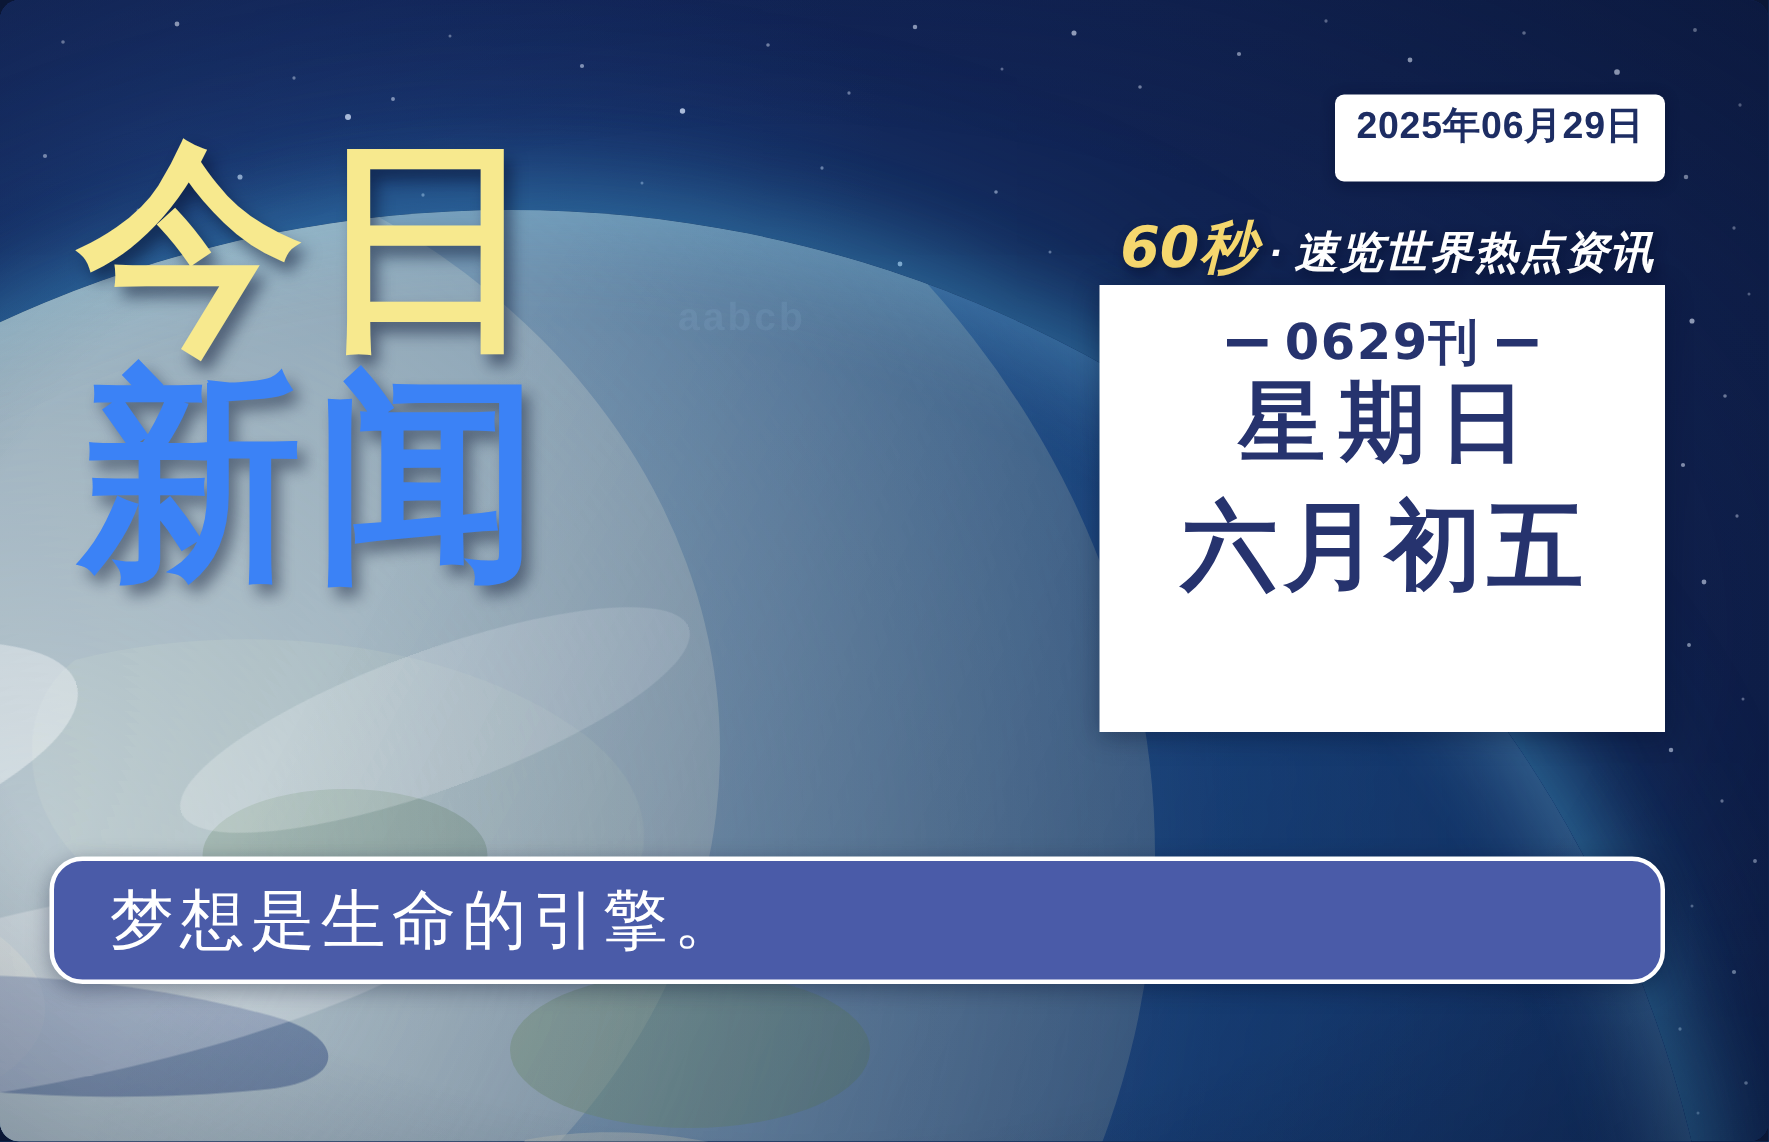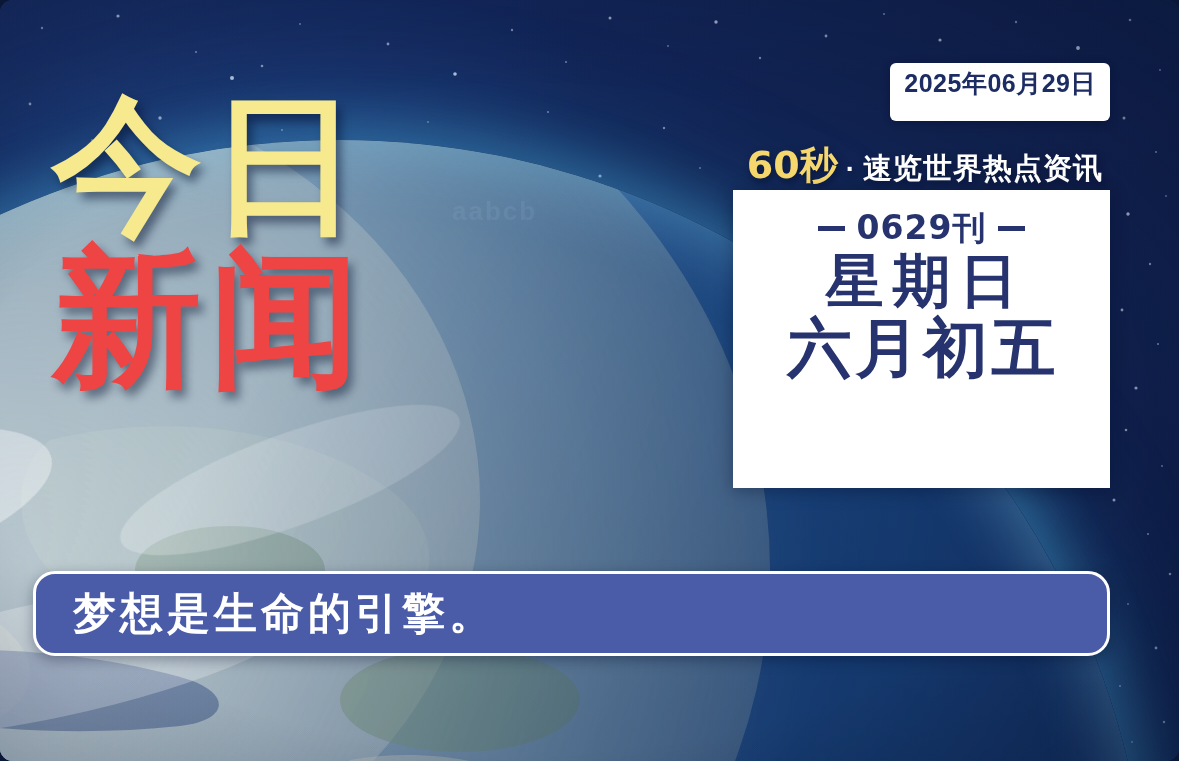--- a/index.html
+++ b/index.html
@@ -110,21 +110,21 @@
     font-size: 150px;
     line-height: 0.98;
     letter-spacing: 8px;
     white-space: nowrap;
   }
   .title-top {
     color: #f7e98e;
     text-shadow: 5px 7px 10px rgba(5,15,45,0.50);
   }
   .title-bottom {
-    color: #ef4444;
+    color: #3b82f6;
     margin-top: 6px;
     text-shadow: 5px 7px 10px rgba(5,15,45,0.45);
     text-align: center;
   }
 
   
   .date-badge {
     position: absolute;
     right: 69px;
     top: 63px;
@@ -142,20 +142,21 @@
   
   .tagline {
     position: absolute;
     right: 76px;
     top: 140px;
     white-space: nowrap;
     display: flex;
     align-items: baseline;
     gap: 3px;
     text-shadow: 2px 3px 7px rgba(4,12,40,0.55);
+    font-style: italic;
   }
   .tagline-sec {
     color: #f5d76e;
     font-family: "DejaVu Sans", "Liberation Sans", sans-serif;
     font-weight: 700;
     font-size: 38px;
     letter-spacing: 0px;
   }
   .tagline-dot {
     color: #ffffff;
@@ -209,21 +210,21 @@
   .weekday {
     font-family: "DejaVu Sans", "Liberation Sans", sans-serif;
     font-size: 58px;
     font-weight: 700;
     letter-spacing: 9px;
     text-indent: 9px;
     color: #26336e;
     line-height: 1.05;
   }
   .lunar {
-    margin-top: 3px;
+    margin-top: 20px;
     font-family: "DejaVu Sans", "Liberation Sans", sans-serif;
     font-size: 64px;
     font-weight: 700;
     letter-spacing: 4px;
     text-indent: 4px;
     color: #26336e;
     line-height: 1.05;
   }
 
   
@@ -238,21 +239,21 @@
     border: 3px solid #ffffff;
     border-radius: 22px;
     display: flex;
     align-items: center;
     box-shadow: 0 4px 14px rgba(4,12,40,0.35);
   }
   .quote-text {
     color: #ffffff;
     font-family: "DejaVu Sans", "Liberation Sans", sans-serif;
     font-size: 43px;
-    font-weight: 700;
+    font-weight: 400;
     letter-spacing: 4px;
     margin-left: 37px;
     white-space: nowrap;
   }
 </style>
 </head>
 <body>
 
 <div id="poster">
 

